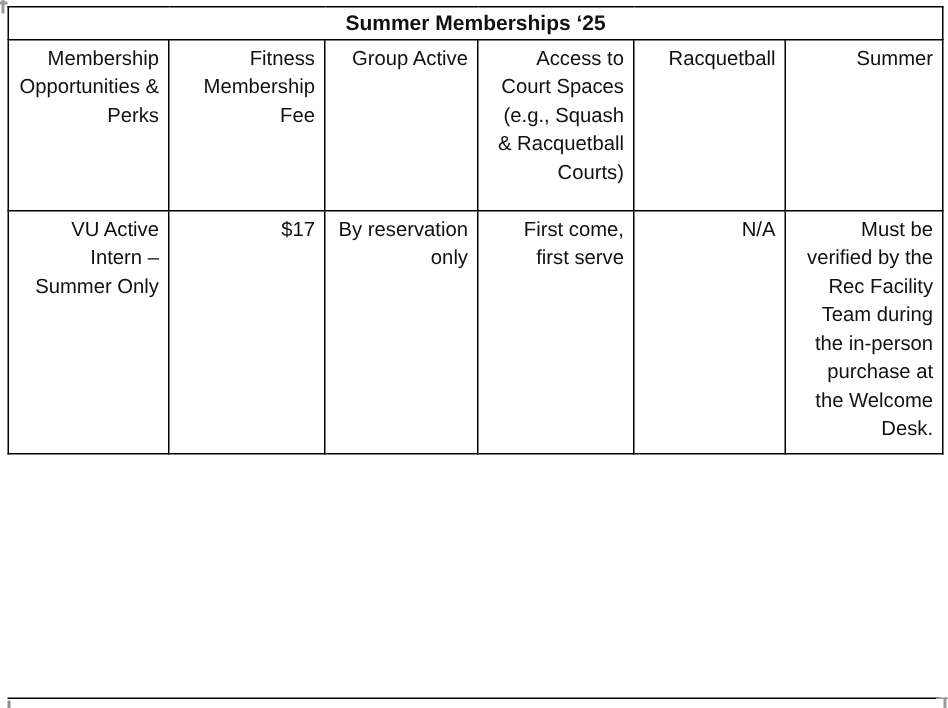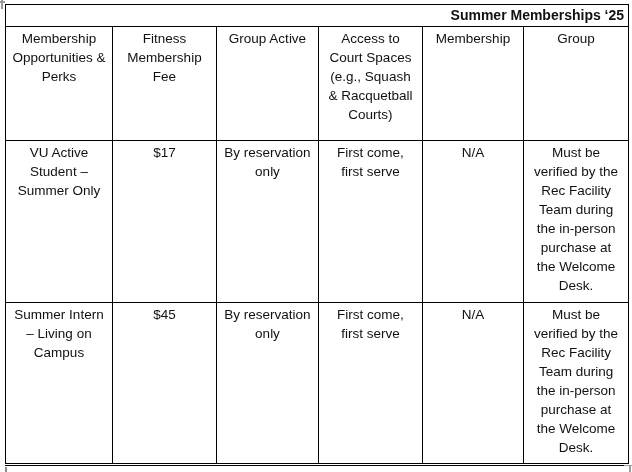--- a/index.html
+++ b/index.html
@@ -23,26 +23,26 @@
     border-collapse: collapse;
     table-layout: fixed;
   }
   .doc-table td, .doc-table th {
     border: 1.5px solid #000000;
     vertical-align: top;
     padding: 2px 6px 2px 6px;
     font-size: 13.5px;
     line-height: 19px;
     font-weight: normal;
-    text-align: center;
+    text-align: right;
     overflow: hidden;
   }
   .doc-table .title-cell {
     font-weight: bold;
-    text-align: right;
+    text-align: center;
     font-size: 14px;
     padding: 1px 4px;
     line-height: 18px;
   }
   tr.title-row   { height: 22px; }
   tr.header-row  { height: 114px; }
   tr.data-row-1  { height: 162px; }
   tr.data-row-2  { height: 161px; }
 
   
@@ -90,34 +90,26 @@
   </colgroup>
   <tbody>
     <tr class="title-row">
       <td class="title-cell" colspan="6">Summer Memberships ‘25</td>
     </tr>
     <tr class="header-row">
       <td>Membership Opportunities &amp; Perks</td>
       <td>Fitness Membership Fee</td>
       <td>Group Active</td>
       <td>Access to Court Spaces (e.g., Squash &amp; Racquetball Courts)</td>
-      <td>Membership</td>
-      <td>Group</td>
+      <td>Racquetball</td>
+      <td>Summer</td>
     </tr>
     <tr class="data-row-1">
-      <td>VU Active Student – Summer Only</td>
+      <td>VU Active Intern – Summer Only</td>
       <td>$17</td>
-      <td>By reservation only</td>
-      <td>First come, first serve</td>
-      <td>N/A</td>
-      <td>Must be verified by the Rec Facility Team during the in-person purchase at the Welcome Desk.</td>
-    </tr>
-    <tr class="data-row-2">
-      <td>Summer Intern – Living on Campus</td>
-      <td>$45</td>
       <td>By reservation only</td>
       <td>First come, first serve</td>
       <td>N/A</td>
       <td>Must be verified by the Rec Facility Team during the in-person purchase at the Welcome Desk.</td>
     </tr>
   </tbody>
 </table>
 
 <div class="next-row-line"></div>
 <div class="next-row-left-stub"></div>

